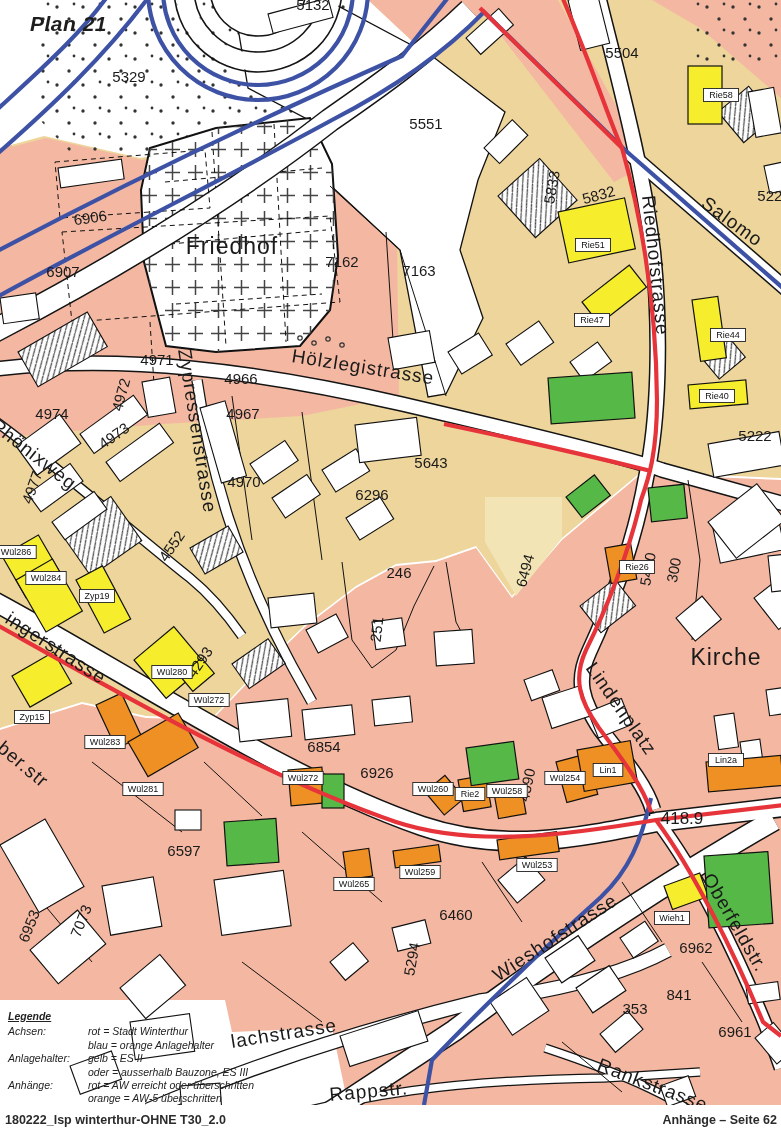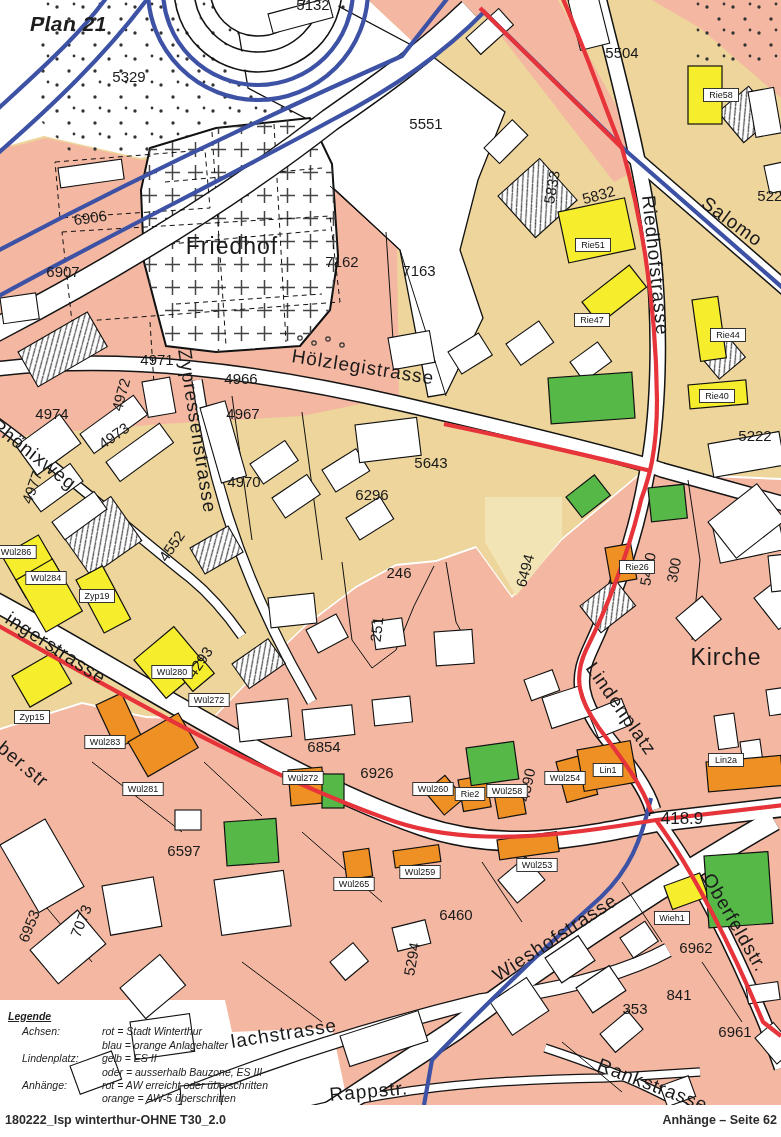--- a/index.html
+++ b/index.html
@@ -10,21 +10,21 @@
   .parcel{font-size:15px;text-anchor:middle;}
   .street{font-size:19px;letter-spacing:1px;}
   .area{font-size:23px;text-anchor:middle;letter-spacing:1px;}
   .tagtxt{font-size:9px;text-anchor:middle;fill:#111;}
   .spot{font-size:17px;text-anchor:middle;}
   .plan-title{position:absolute;left:30px;top:12px;font-size:21px;font-weight:bold;
         font-style:italic;color:#1d1d1d;letter-spacing:.5px;}
   .legend{position:absolute;left:8px;top:1010px;width:330px;font-size:10.5px;
         font-style:italic;color:#222;line-height:13.4px;}
   .legend .ltitle{font-weight:bold;text-decoration:underline;margin-bottom:2px;}
-  .lrow{display:flex;margin-left:14px;}
+  .lrow{display:flex;}
   .llab{width:80px;flex:0 0 80px;}
   .footer{position:absolute;left:0;top:1105px;width:781px;height:32px;background:#fff;}
   .footer .fl{position:absolute;left:5px;top:8px;font-size:12.5px;font-weight:bold;color:#2b2b2b;}
   .footer .fr{position:absolute;right:4px;top:8px;font-size:12.5px;font-weight:bold;color:#2b2b2b;}
 </style>
 </head>
 <body>
 
 <div class="page">
  <div class="mapwrap">
@@ -441,21 +441,21 @@
    <div id="legend-rows">
         <div class="lrow">
           <span class="llab">Achsen:</span>
           <span>rot = Stadt Winterthur</span>
         </div>
         <div class="lrow">
           <span class="llab"></span>
           <span>blau = orange Anlagehalter</span>
         </div>
         <div class="lrow">
-          <span class="llab">Lindenplatz:</span>
+          <span class="llab">Anlagehalter:</span>
           <span>gelb = ES II</span>
         </div>
         <div class="lrow">
           <span class="llab"></span>
           <span>oder = ausserhalb Bauzone, ES III</span>
         </div>
         <div class="lrow">
           <span class="llab">Anhänge:</span>
           <span>rot = AW erreicht oder überschritten</span>
         </div>

